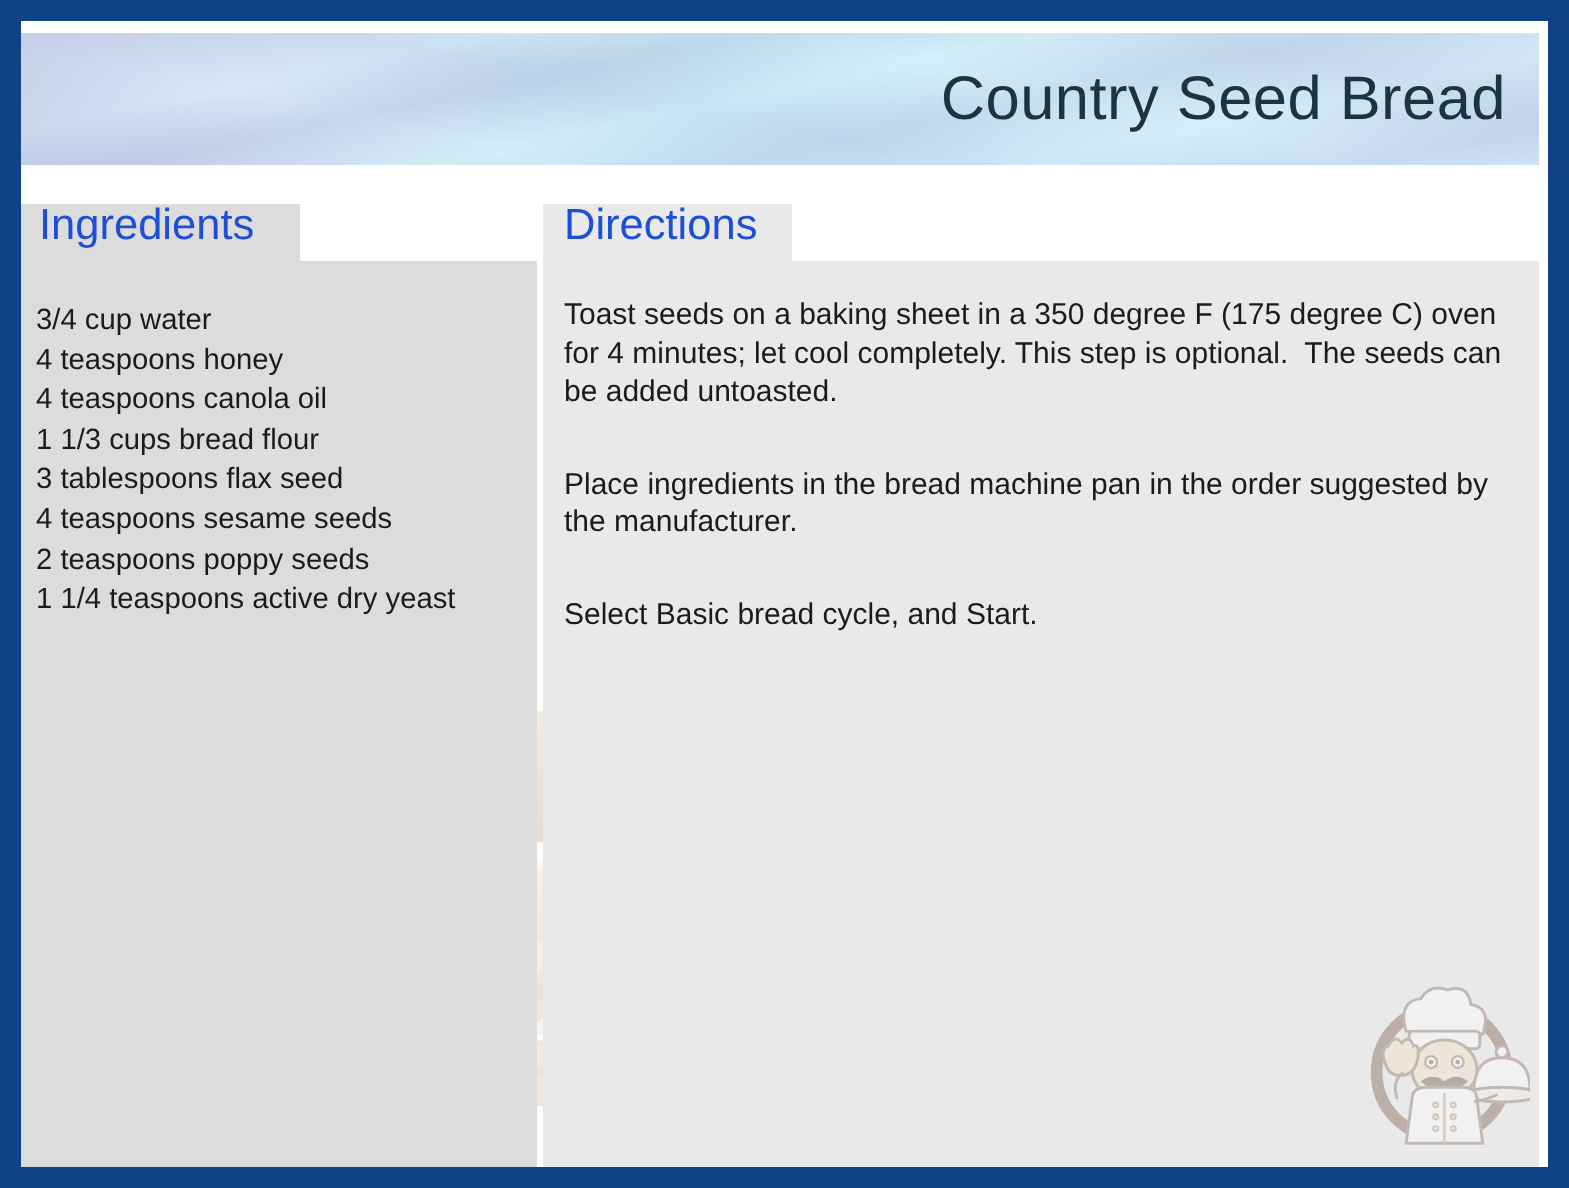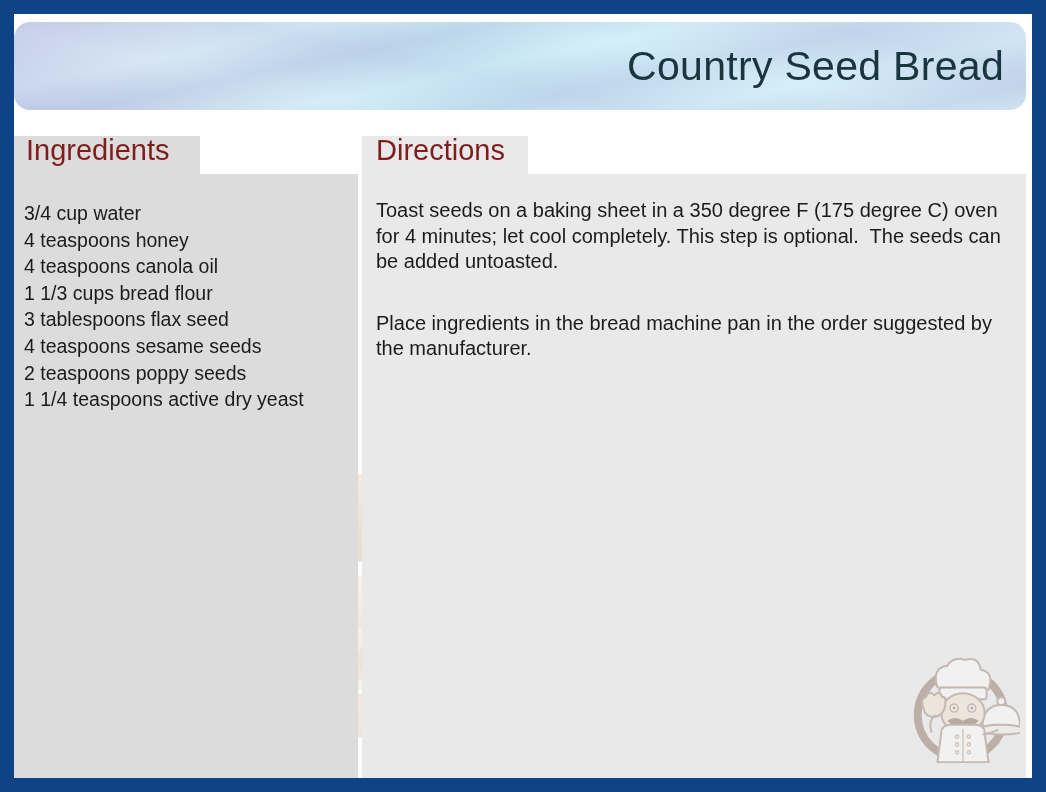--- a/index.html
+++ b/index.html
@@ -38,21 +38,20 @@
     background:
       linear-gradient(168deg, rgba(188,196,226,0.55) 0%, rgba(214,230,245,0.25) 22%,
                       rgba(176,190,222,0.45) 34%, rgba(222,240,248,0.20) 48%,
                       rgba(182,196,226,0.42) 62%, rgba(226,242,250,0.18) 76%,
                       rgba(186,198,226,0.40) 92%, rgba(210,232,246,0.30) 100%),
       linear-gradient(12deg, rgba(170,186,220,0.38) 0%, rgba(228,244,251,0.10) 26%,
                       rgba(176,192,224,0.34) 44%, rgba(232,246,252,0.08) 64%,
                       rgba(180,194,224,0.32) 84%, rgba(230,246,252,0.12) 100%),
       linear-gradient(100deg, #cfd8ee 0%, #daeaf6 18%, #c9f0f8 45%, #d4f2fa 68%, #cfe4f4 100%);
     overflow: hidden;
-    border-radius: 16px;
   }
   #banner-title {
     position: absolute;
     right: 22px;
     top: 50%;
     transform: translateY(-50%);
     font-size: 41px;
     font-weight: normal;
     letter-spacing: 0.3px;
     color: #19353d;
@@ -88,21 +87,21 @@
     background: #ffffff;
   }
   #ingredients-notch { left: 186px; right: 0; }
   #directions-notch  { left: 166px; right: 0; }
 
   .panel-heading {
     position: absolute;
     top: -2px;
     font-size: 29px;
     font-weight: normal;
-    color: #7f1d1d;
+    color: #1d4ed8;
     white-space: nowrap;
   }
   #ingredients-heading { left: 12px; }
   #directions-heading  { left: 14px; }
 
   
   .panel-body {
     position: absolute;
     left: 0;
     right: 0;
@@ -261,20 +260,21 @@
       </div>
     </section>
 
     <section class="panel" id="directions-panel">
       <div class="tab-notch" id="directions-notch"></div>
       <h2 class="panel-heading" id="directions-heading">Directions</h2>
 
       <div class="panel-body" id="directions-body">
         <p class="direction-para">Toast seeds on a baking sheet in a 350 degree F (175 degree C) oven for 4 minutes; let cool completely. This step is optional.  The seeds can be added untoasted.</p>
         <p class="direction-para">Place ingredients in the bread machine pan in the order suggested by the manufacturer.</p>
+        <p class="direction-para">Select Basic bread cycle, and Start.</p>
       </div>
     </section>
 
     <div id="chef-logo">
       <svg viewBox="0 0 120 120" aria-hidden="true">
 
         <circle cx="60" cy="64" r="44" fill="none" stroke="#7a5a46" stroke-width="8"></circle>
 
         <g>
           <path d="M82 76 Q82 54 101 54 Q120 54 120 76 Z" fill="#fdfdfd" stroke="#8d7362" stroke-width="2"></path>

